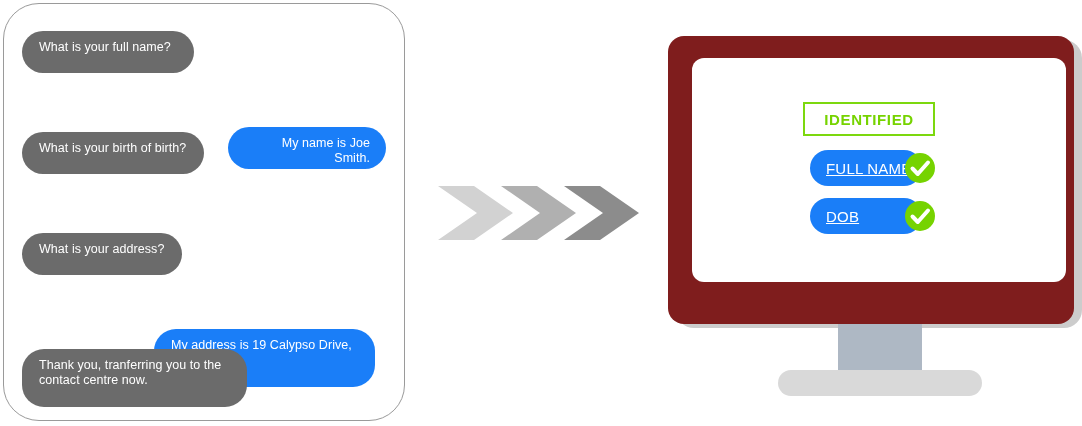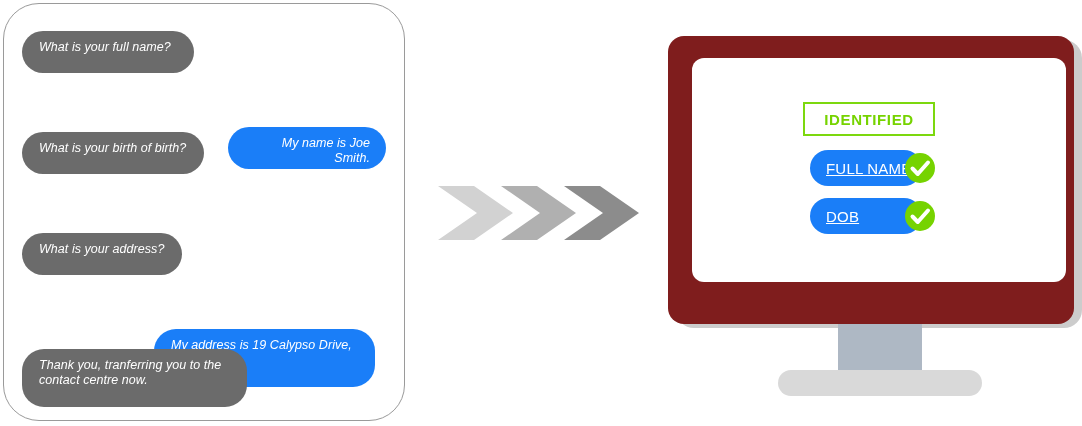--- a/index.html
+++ b/index.html
@@ -23,21 +23,20 @@
   #chat-panel {
     position: absolute;
     left: 3px;
     top: 3px;
     width: 402px;
     height: 418px;
     box-sizing: border-box;
     border: 1.5px solid #9a9a9a;
     border-radius: 36px;
     background: #ffffff;
-    font-style: italic;
   }
   .bubble {
     position: absolute;
     box-sizing: border-box;
     color: #ffffff;
     font-size: 12.5px;
     line-height: 15px;
     padding: 9px 16px 9px 17px;
     border-radius: 22px;
     letter-spacing: 0.05px;

